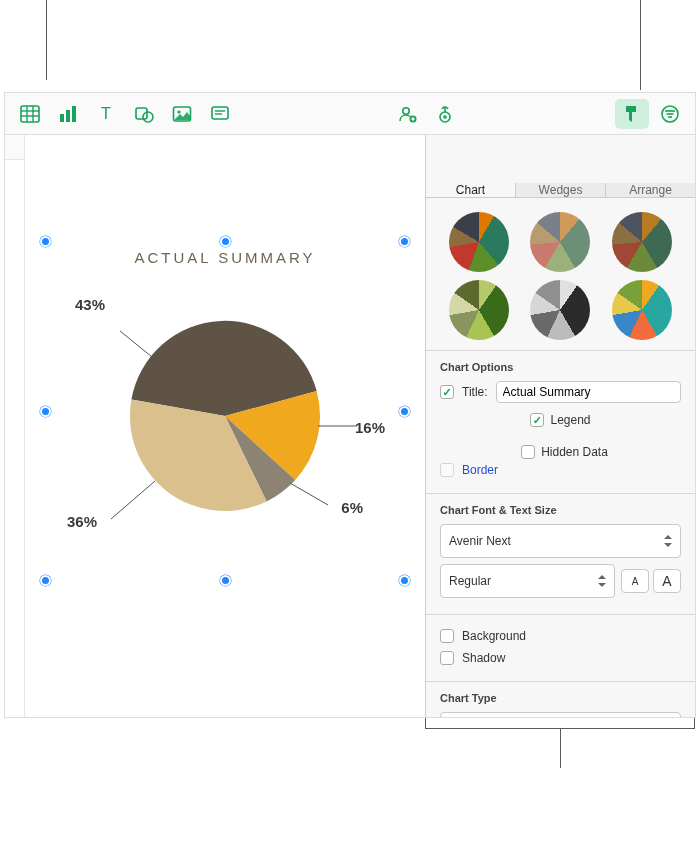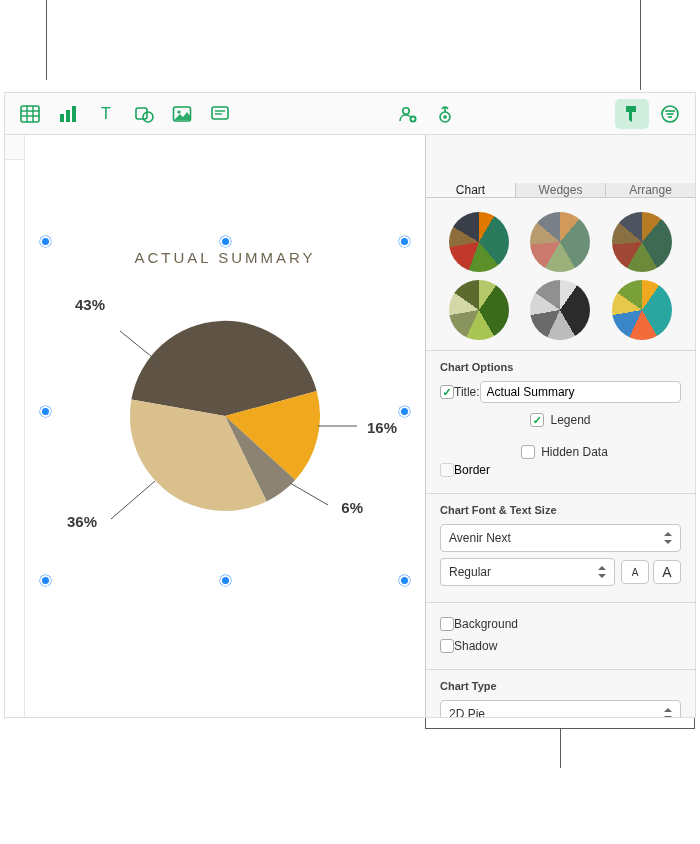--- a/index.html
+++ b/index.html
@@ -45,28 +45,28 @@
   .insp-tabs { display: flex; height: 30px; border-bottom: 1px solid #ccc; margin-top: 48px; }
   .insp-tab { flex: 1; display:flex; align-items:center; justify-content:center; font-size:12px; color:#666; background:#ebebeb; border-right:1px solid #ccc; }
   .insp-tab:last-child { border-right:none; }
   .insp-tab.active { background:#f7f7f7; color:#222; font-weight:500; }
 
   .styles { display:grid; grid-template-columns: repeat(3, 1fr); gap: 8px; padding: 14px 16px 10px 16px; border-bottom:1px solid #d8d8d8; }
   .styles .thumb { width: 60px; height: 60px; border-radius: 50%; margin: 0 auto; }
 
   .section { padding: 10px 14px 12px 14px; border-bottom: 1px solid #d8d8d8; }
   .section h4 { font-size: 11px; font-weight: 600; color: #444; margin-bottom: 8px; }
-  .row { display:flex; align-items:center; margin: 4px 0; }
+  .row { display:flex; align-items:center; gap: 8px; margin: 4px 0; }
   .cb { width: 14px; height: 14px; border: 1px solid #aaa; border-radius: 3px; background:#fff; display:inline-flex; align-items:center; justify-content:center; flex-shrink:0; }
   .cb.checked::after { content:"✓"; font-size:11px; color:#14a64a; font-weight:bold; line-height:1; }
   .cb.disabled { opacity:.45; }
   label.lbl { font-size: 12px; color:#333; }
-  label.lbl.disabled { color:#000000; }
+  label.lbl.disabled { color:#1d4ed8; }
   .txt { flex:1; height: 22px; border:1px solid #c8c8c8; border-radius:4px; background:#fff; padding: 0 6px; font-size:12px; }
-  .sel-ctrl { position:relative; height:28px; border:1px solid #c8c8c8; border-radius:4px; background:#fff; display:flex; align-items:center; padding:0 8px; font-size:12px; color:#333; }
+  .sel-ctrl { position:relative; height:34px; border:1px solid #c8c8c8; border-radius:4px; background:#fff; display:flex; align-items:center; padding:0 8px; font-size:12px; color:#333; }
   .sel-ctrl .caret { position:absolute; right:6px; top:50%; transform:translateY(-50%); width:10px; height:12px; }
   .sel-ctrl .caret::before, .sel-ctrl .caret::after { content:""; position:absolute; left:0; width:0; height:0; border-left:4px solid transparent; border-right:4px solid transparent; }
   .sel-ctrl .caret::before { top:0; border-bottom:4px solid #666; }
   .sel-ctrl .caret::after { bottom:0; border-top:4px solid #666; }
   .size-btns { display:flex; gap:4px; }
   .size-btn { width:28px; height:24px; border:1px solid #c8c8c8; border-radius:4px; background:#fff; display:flex; align-items:center; justify-content:center; }
 
 </style>
 </head>
 <body>
@@ -172,21 +172,21 @@
               <path d="M0 0 L41.6 85.4 A95 95 0 0 1 -93.6 -16.5 Z" fill="#d9c08d"></path>
             </g>
 
             <line x1="112" y1="90" x2="75" y2="60" stroke="#555" stroke-width="1"></line>
             <line x1="273" y1="155" x2="312" y2="155" stroke="#555" stroke-width="1"></line>
             <line x1="245" y1="212" x2="283" y2="234" stroke="#555" stroke-width="1"></line>
             <line x1="110" y1="210" x2="66" y2="248" stroke="#555" stroke-width="1"></line>
           </svg>
 
           <div class="pct-label" style="left:30px; top:55px;">43%</div>
-          <div class="pct-label" style="right:8px; top:178px;">16%</div>
+          <div class="pct-label" style="right:20px; top:178px;">16%</div>
           <div class="pct-label" style="right:42px; top:258px;">6%</div>
           <div class="pct-label" style="left:22px; top:272px;">36%</div>
 
 
           <div class="handle h-nw"></div>
           <div class="handle h-n"></div>
           <div class="handle h-ne"></div>
           <div class="handle h-w"></div>
           <div class="handle h-e"></div>
           <div class="handle h-sw"></div>

